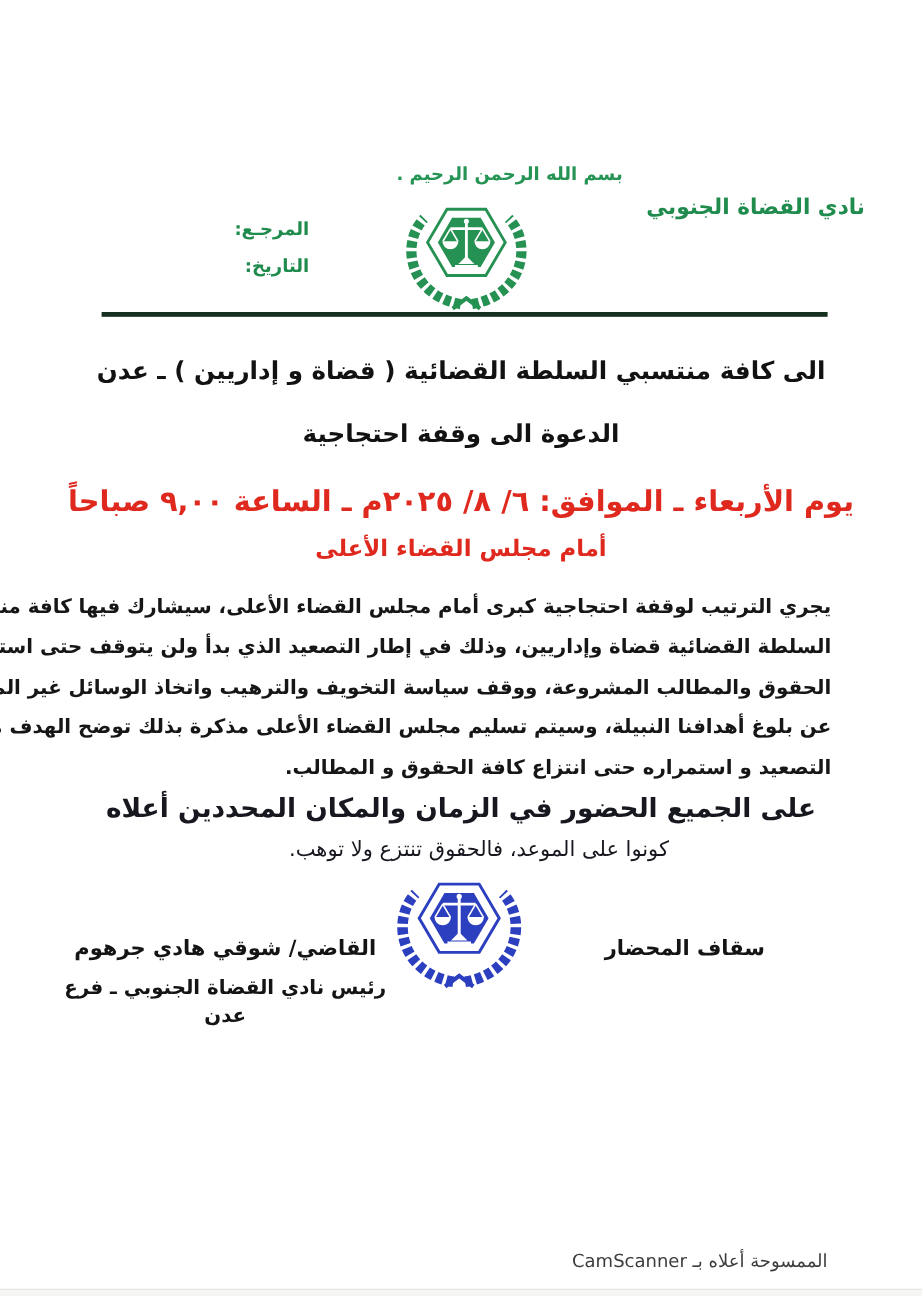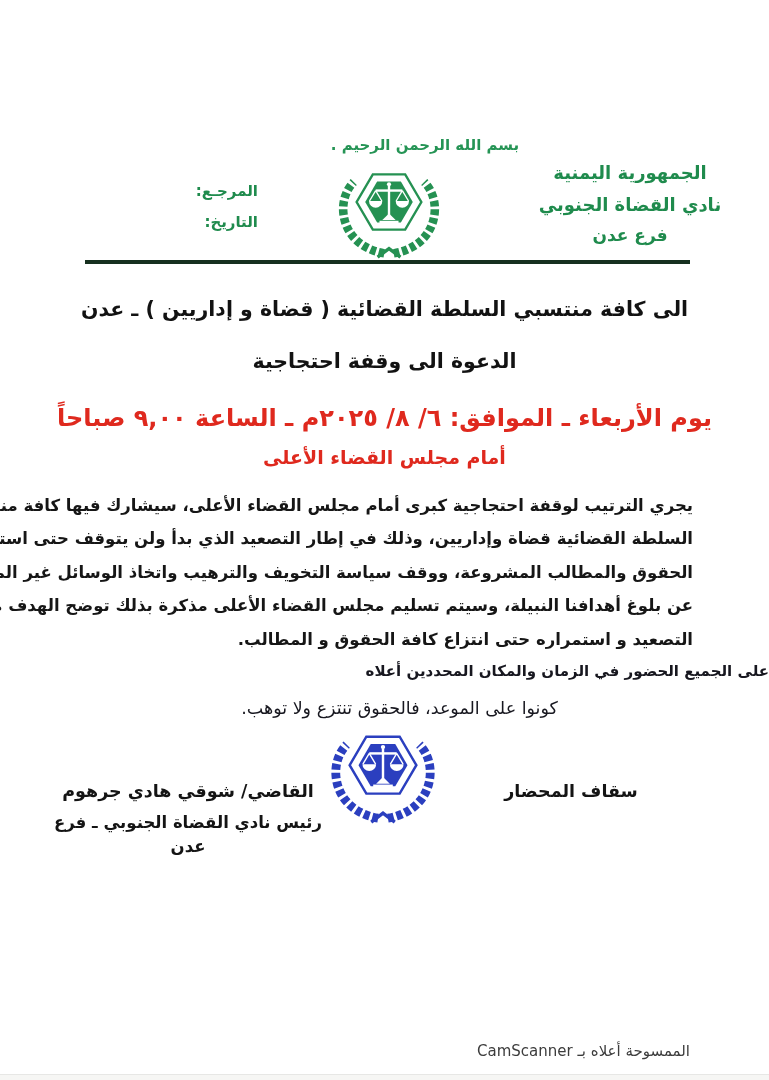--- a/index.html
+++ b/index.html
@@ -25,21 +25,21 @@
   .emblem-blue{left:318px;top:724px;width:130px;height:102px;color:#2b3fbf;}
   .header-rule{left:85px;top:260px;width:605px;height:3.5px;background:#16301f;border:none;}
   
   .addressee{left:0;top:297px;width:769px;text-align:center;color:#121212;font-weight:bold;font-size:20.5px;}
   .invite-title{left:0;top:349px;width:769px;text-align:center;color:#121212;font-weight:bold;font-size:20.5px;}
   .red-line1{left:0;top:404px;width:769px;text-align:center;color:#df291e;font-weight:bold;font-size:24px;}
   .red-line2{left:0;top:446px;width:769px;text-align:center;color:#df291e;font-weight:bold;font-size:19px;}
   .body-block{left:77px;top:489px;width:616px;color:#161616;font-weight:bold;font-size:16.5px;}
   .body-line{text-align:justify;text-align-last:justify;line-height:33.4px;white-space:nowrap;}
   .body-line.last{text-align-last:right;}
-  .call-line1{left:0;top:662px;width:769px;text-align:right;color:#17171f;font-weight:bold;font-size:15px;}
+  .call-line1{left:0;top:662px;width:769px;text-align:center;color:#17171f;font-weight:bold;font-size:22px;}
   .call-line2{left:0;top:698px;width:769px;text-align:center;color:#17171f;font-weight:normal;font-size:17.5px;padding-left:15px;}
   
   .sig{text-align:center;color:#141414;font-weight:bold;}
   .sig .name{font-size:17.5px;line-height:24px;}
   .sig .title{font-size:16.5px;line-height:24px;margin-top:8px;}
   .sig-right{left:435px;top:779px;width:272px;}
   .sig-left{left:52px;top:779px;width:272px;}
   
   .scan-footer{right:79px;top:1042px;color:#3c3c3c;font-size:15px;font-weight:normal;direction:rtl;}
   .bottom-strip{left:0;bottom:0;width:769px;height:5px;background:#f6f6f4;border-top:1px solid #e7e7e5;}
@@ -78,23 +78,21 @@
     <div>التاريخ:</div>
   </div>
 
   <div class="abs bismillah">بسم الله الرحمن الرحيم .</div>
 
   <svg class="abs emblem emblem-green" viewBox="0 0 130 104">
     <use href="#emblem-shape"></use>
   </svg>
 
   <div class="abs org-block">
-    <div class="l1">الجمهورية اليمنية</div>
     <div class="l2">نادي القضاة الجنوبي</div>
-    <div class="l3">فرع عدن</div>
   </div>
 
   <div class="abs header-rule"></div>
 
   <div class="abs addressee">الى كافة منتسبي السلطة القضائية ( قضاة و إداريين ) ـ عدن</div>
   <div class="abs invite-title">الدعوة الى وقفة احتجاجية</div>
 
   <div class="abs red-line1">يوم الأربعاء ـ الموافق: ٦/ ٨/ ٢٠٢٥م ـ الساعة ٩,٠٠ صباحاً</div>
   <div class="abs red-line2">أمام مجلس القضاء الأعلى</div>
 

